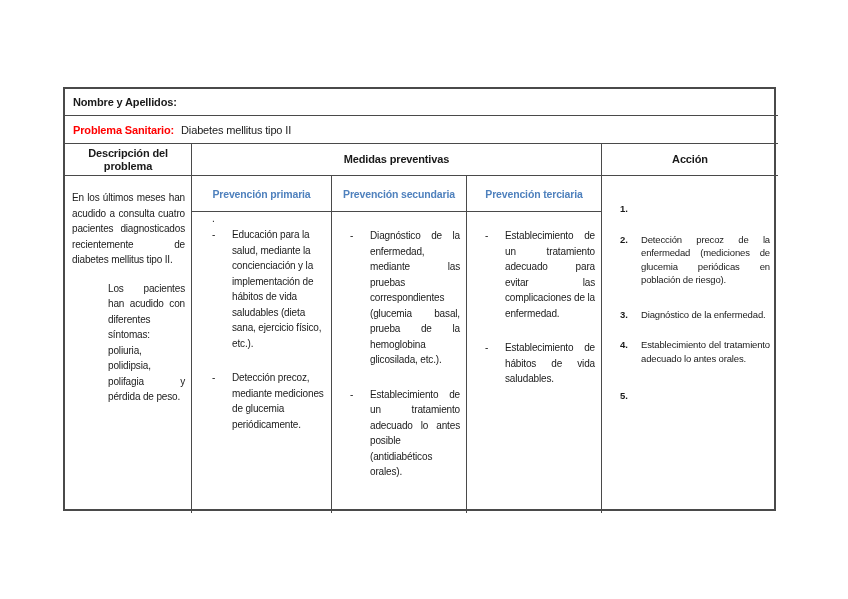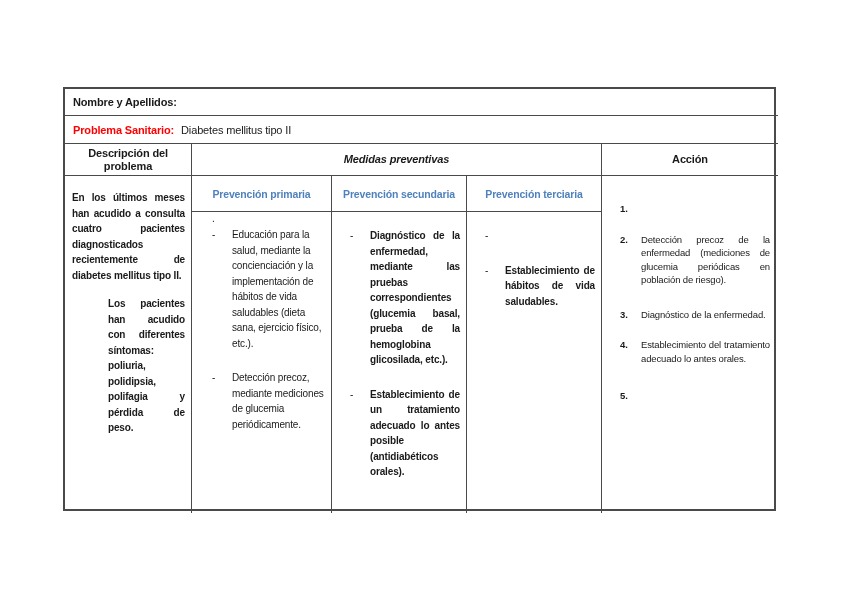--- a/index.html
+++ b/index.html
@@ -26,21 +26,21 @@
     grid-template-columns: 127px 140px 135px 135px 176px;
     grid-template-rows: 27px 28px 32px 337px;
     border: 2px solid var(--border, #4a4a4a);
     background: #fff;
     letter-spacing: -0.15px;
   }
   .cell { overflow: hidden; }
   .bb { border-bottom: 1.5px solid var(--border, #4a4a4a); }
   .br { border-right: 1.5px solid var(--border, #4a4a4a); }
   .span-all { grid-column: 1 / 6; }
-  .span-mid { grid-column: 2 / 5; font-style: italic; }
+  .span-mid { grid-column: 2 / 5; }
 
   .row-label {
     display: flex;
     align-items: center;
     padding: 0 8px;
     font-size: 11px;
   }
   .bold { font-weight: 700; }
   .red  { color: var(--label-red, #ff0000); }
   .gap  { width: 7px; display: inline-block; }
@@ -83,21 +83,21 @@
     font-size: 10px;
     line-height: 15.5px;
     padding: 16px 6px 0 18px;
   }
   .pbody.first { padding-top: 2px; padding-left: 20px; }
   .stray { font-size: 10px; line-height: 10px; margin-bottom: 3px; }
   .b-item { display: flex; }
   .b-item + .b-item { margin-top: 19px; }
   .b-marker { flex: 0 0 20px; }
   .b-text { flex: 1; }
-  .just .b-text, p.just { text-align: justify; text-align-last: left; font-weight: bold; }
+  .just .b-text, p.just { text-align: justify; text-align-last: left; }
 
   
   .action-cell {
     padding: 26px 8px 0 18px;
     font-size: 9.5px;
     line-height: 13.5px;
   }
   .a-item { display: flex; }
   .a-item + .a-item { margin-top: 17px; }
   .a-item:nth-child(3) { margin-top: 21px; }
@@ -157,20 +157,21 @@
           <span class="b-text">Establecimiento de un tratamiento adecuado lo antes posible (antidiabéticos orales).</span>
         </div>
       </div>
     </div>
 
     <div class="cell br pcol">
       <div class="phead">Prevención terciaria</div>
       <div class="pbody just">
         <div class="b-item">
           <span class="b-marker">-</span>
+          <span class="b-text">Establecimiento de un tratamiento adecuado para evitar las complicaciones de la enfermedad.</span>
         </div>
         <div class="b-item">
           <span class="b-marker">-</span>
           <span class="b-text">Establecimiento de hábitos de vida saludables.</span>
         </div>
       </div>
     </div>
 
     <div class="cell action-cell">
       <div class="a-item">

